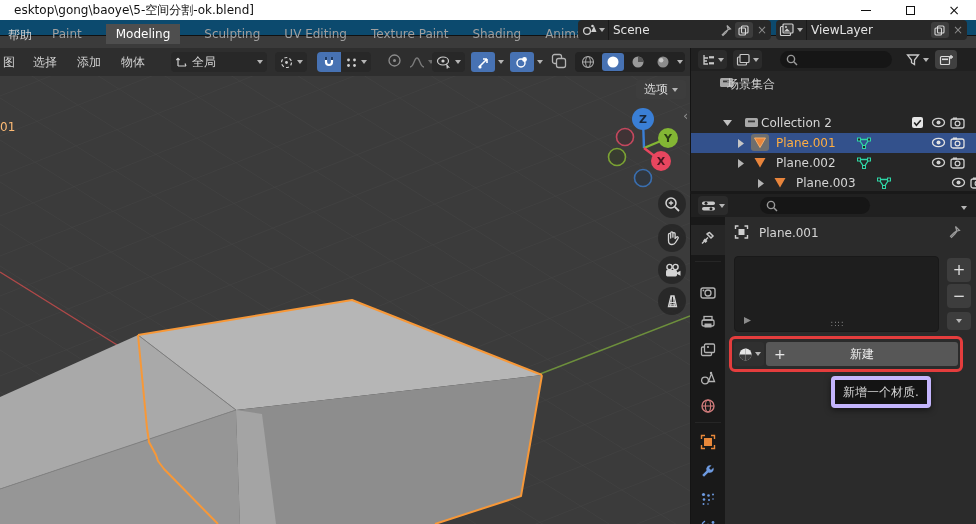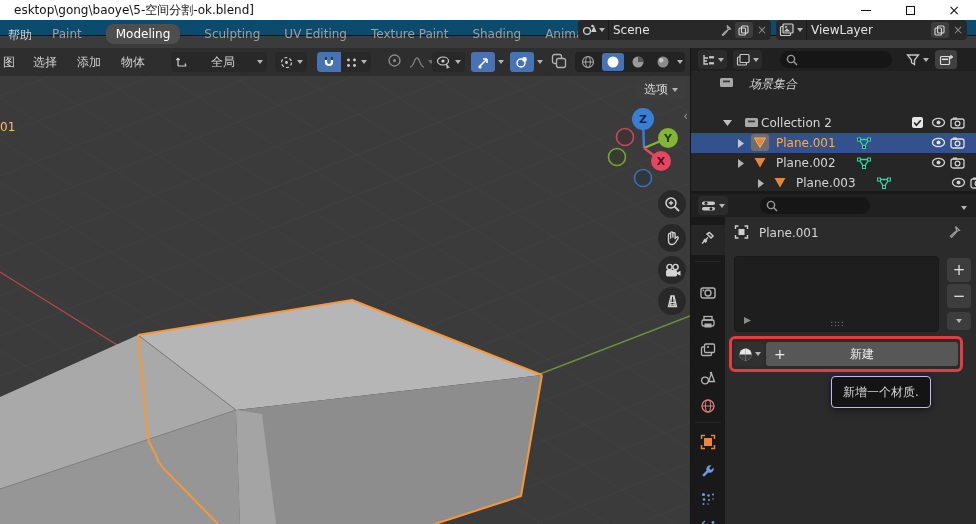--- a/index.html
+++ b/index.html
@@ -15,21 +15,21 @@
   .winbtn { width:44px; height:20px; display:flex; align-items:center; justify-content:center; color:#111; }
   .min-glyph { display:block; width:10px; border-top:1.5px solid #111; }
   .max-glyph { display:block; width:9px; height:9px; border:1.2px solid #111; }
 
   
   .menubar { position:absolute; left:0; top:20px; width:976px; height:16px; background:#0c4a6e;
     border-bottom:1px solid #111; }
   .menubar .help { position:absolute; left:8px; top:7px; color:#cfcfcf; }
   .ws-tabs { position:absolute; left:52px; top:0; height:28px; display:flex; align-items:center; gap:24px; }
   .ws-tab { color:#9f9f9f; white-space:nowrap; }
-  .ws-tab.active { color:#ffffff; background:#4e4e4e; border-radius:8px; padding:3px 10px; }
+  .ws-tab.active { color:#ffffff; background:#4e4e4e; border-radius:0; padding:3px 10px; }
   .idwidget { position:absolute; top:0; height:20px; display:flex; }
   .idwidget .iconbtn { background:#282828; border-radius:4px 0 0 4px; height:20px; display:flex;
     align-items:center; padding:0 3px; gap:2px; border-right:1px solid #1a1a1a; }
   .idwidget .field { background:#282828; border-radius:0 4px 4px 0; height:20px; display:flex;
     align-items:center; padding:0 4px; color:#e3e3e3; }
   .idwidget .field .name { flex:1; }
   .minibtn { width:18px; height:16px; background:#3d3d3d; border-radius:3px; display:flex;
     align-items:center; justify-content:center; margin-left:3px; }
   .xglyph { color:#8a8a8a; margin-left:4px; font-size:12px; }
 
@@ -87,21 +87,21 @@
   .sq-btn { position:absolute; left:256px; width:24px; height:24px; background:#3d3d3d; border-radius:4px;
     color:#e0e0e0; display:flex; align-items:center; justify-content:center; font-size:15px; }
   .red-row { position:absolute; left:38px; top:142px; width:234px; height:36px;
     border:3px solid #e43d3d; border-radius:6px; display:flex; align-items:center; padding:2px; gap:2px; }
   .mat-icon-btn { width:30px; height:24px; background:#303030; border-radius:3px; display:flex;
     align-items:center; justify-content:center; gap:2px; }
   .new-btn { flex:1; height:24px; background:#575757; border-radius:3px; position:relative;
     display:flex; align-items:center; justify-content:center; color:#f0f0f0; }
   .new-btn .plus { position:absolute; left:8px; font-size:14px; color:#e8e8e8; }
   .tooltip { position:absolute; left:140px; top:182px; width:100px; height:32px; background:#141414;
-    border:1px solid #c4b5fd; border-radius:4px; display:flex; align-items:center; justify-content:center;
+    border:4px solid #c4b5fd; border-radius:4px; display:flex; align-items:center; justify-content:center;
     color:#d4d4d4; box-shadow:0 2px 6px rgba(0,0,0,.5); }
 </style>
 </head>
 <body>
 
 <div class="titlebar">
   <span class="title">esktop\gong\baoye\5-空间分割-ok.blend]</span>
   <div class="win-controls">
     <div class="winbtn">
         <span class="min-glyph"></span>
@@ -178,21 +178,21 @@
 <div class="toolheader">
   <span class="th-menu" style="margin-left:3px;">图</span>
   <span class="th-menu" style="margin-left:18px;">选择</span>
   <span class="th-menu" style="margin-left:20px;">添加</span>
   <span class="th-menu" style="margin-left:20px;">物体</span>
 
   <div class="wgroup" style="margin-left:26px; width:96px;">
     <svg width="14" height="14">
         <path d="M3 11V3M3 11h8M3 3l-1.6 2.2M3 3l1.6 2.2M11 11l-1-2.4" stroke="#cfcfcf" stroke-width="1.2" fill="none"></path>
       </svg>
-    <span style="flex:1;text-align:center;">全局</span>
+    <span style="flex:1;">全局</span>
     <span class="chv"></span>
   </div>
   <div class="wgroup" style="margin-left:8px;">
     <svg width="15" height="15">
         <circle cx="7.5" cy="7.5" r="5" fill="none" stroke="#cfcfcf" stroke-width="1.2" stroke-dasharray="3 2.2"></circle>
         <circle cx="7.5" cy="7.5" r="1.4" fill="#cfcfcf"></circle>
       </svg>
     <span class="chv"></span>
   </div>
   <div style="margin-left:10px; display:flex;">
@@ -440,21 +440,21 @@
           <path d="M12 2v4M10 4h4" stroke="#dcdcdc" stroke-width="1.3"></path>
         </svg>
     </div>
   </div>
 
   <div class="ol-row" style="top:25px;">
     <svg class="rico" style="left:28px;" width="15" height="13">
         <rect x="1" y="2" width="13" height="9" rx="1.5" fill="#a8a8a8"></rect>
         <rect x="4" y="4.5" width="7" height="1.8" fill="#3a3a3a"></rect>
       </svg>
-    <span class="nm" style="left:58px;font-style:italic;">场景集合</span>
+    <span class="nm" style="left:36px;">场景集合</span>
   </div>
 
 
   <div class="ol-row" style="top:65px;">
     <svg class="rico" style="left:32px; top:6px;" width="9" height="8">
         <path d="M0 1h9L4.5 7z" fill="#c0c0c0"></path>
       </svg>
     <svg class="rico" style="left:53px;" width="15" height="13">
         <rect x="1" y="2" width="13" height="9" rx="1.5" fill="#a8a8a8"></rect>
         <rect x="4" y="4.5" width="7" height="1.8" fill="#3a3a3a"></rect>

